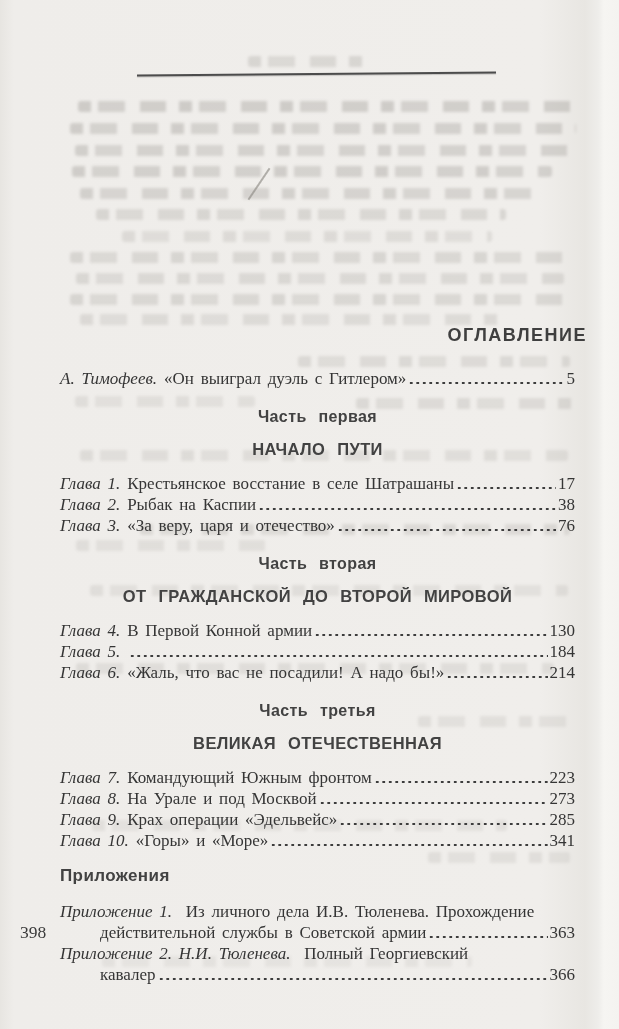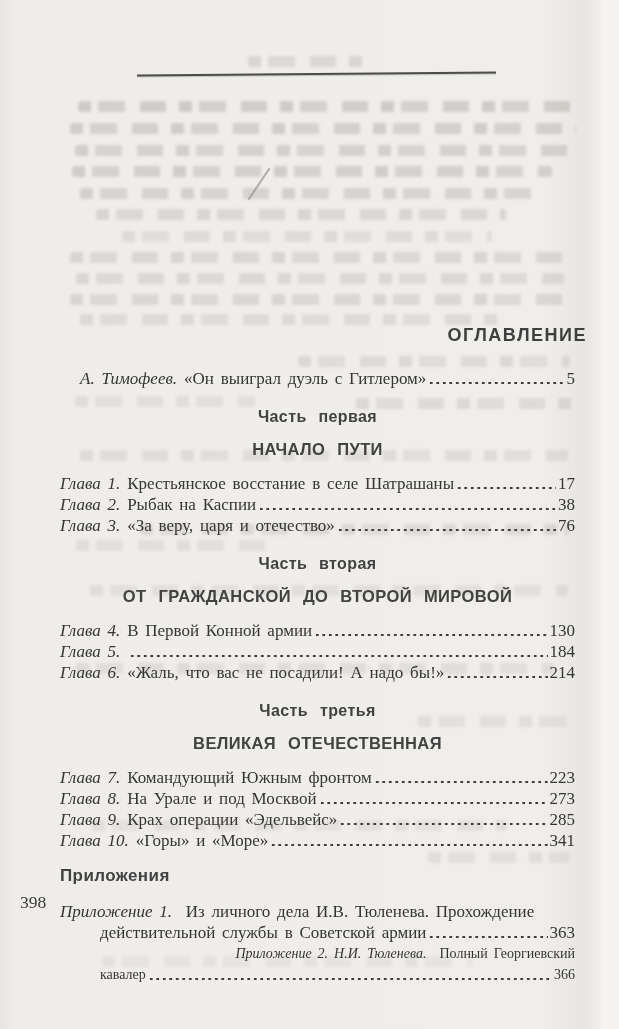--- a/index.html
+++ b/index.html
@@ -9,38 +9,38 @@
         background:linear-gradient(90deg,#e7e5e1 0px,#efedea 14px,#f0eeeb 540px,#e8e6e2 585px,#eeedea 598px,#f6f5f2 604px,#f4f3f0 619px);
         color:#383838;}
   
   .ghost{position:absolute;height:11px;border-radius:3px;
          background-image:repeating-linear-gradient(90deg,rgba(118,114,108,.65) 0 13px,rgba(118,114,108,0) 13px 20px,rgba(118,114,108,.55) 20px 47px,rgba(118,114,108,0) 47px 62px,rgba(118,114,108,.6) 62px 88px,rgba(118,114,108,0) 88px 101px);
          filter:blur(1.6px);}
   .pen-mark{position:absolute;left:258px;top:165px;width:2px;height:38px;
             background:#8f8c86;transform:rotate(34deg);filter:blur(.6px);opacity:.65;}
   .header-rule{position:absolute;left:137px;top:73px;width:359px;height:2px;
                background:#4c4c4c;transform:rotate(-.45deg);box-shadow:0 1px 1px rgba(0,0,0,.18);}
-  .folio{position:absolute;left:20px;top:892px;font-size:17.5px;color:#3c3c3c;}
+  .folio{position:absolute;left:20px;top:922px;font-size:17.5px;color:#3c3c3c;}
   .content{position:absolute;left:60px;top:322px;width:515px;}
   .toc-title{margin:0;font-family:"Liberation Sans",sans-serif;font-weight:bold;
              font-size:18px;line-height:26px;text-align:right;letter-spacing:1.5px;
              color:#3f3f3f;transform:translateX(12px);}
   .part-head{margin:18px 0 0 0;font-family:"Liberation Sans",sans-serif;font-weight:bold;
              font-size:16px;line-height:20px;text-align:center;color:#424242;
              letter-spacing:.4px;word-spacing:7px;}
   .part-sub{margin:12px;font-family:"Liberation Sans",sans-serif;font-weight:bold;
             font-size:16.5px;line-height:20px;text-align:center;color:#424242;
             letter-spacing:.4px;word-spacing:7px;}
   .apx-head{margin:15px 0 0 0;font-family:"Liberation Sans",sans-serif;font-weight:bold;
             font-size:17px;line-height:20px;text-align:left;color:#424242;letter-spacing:.4px;}
   .rows{margin-top:14px;}
   .apx-rows{margin-top:15px;}
   .toc-row{display:flex;align-items:baseline;font-size:17px;line-height:21px;
            word-spacing:2.5px;color:#353535;}
-  .toc-row.intro{margin-top:20px;margin-left:20px;}
+  .toc-row.intro{margin-top:20px;}
   .lbl{font-style:italic;margin-right:7px;white-space:nowrap;}
   .ttl{white-space:nowrap;}
   .dots{flex:1 1 auto;min-width:18px;margin:0 2px;align-self:stretch;
         background-image:radial-gradient(circle,#3d3d3d 1.15px,rgba(0,0,0,0) 1.45px);
         background-size:6.5px 4px;background-repeat:repeat-x;background-position:0 bottom;
         transform:translateY(-4px);}
   .pg{white-space:nowrap;}
   .apx-line1{display:block;}
   .apx-line2{display:flex;align-items:baseline;padding-left:40px;}
 </style>
@@ -185,21 +185,21 @@
       <span class="lbl">Приложение 1.</span>
       <span class="l1txt"> Из личного дела И.В. Тюленева. Прохождение</span>
     </span>
     <span class="apx-line2">
       <span class="l2txt">действительной службы в Советской армии</span>
       <span class="dots"></span>
       <span class="pg">363</span>
     </span>
   </div>
 
-  <div class="toc-row-apx" style="font-size:14px;line-height:21px;word-spacing:2.5px;color:#353535;text-align:right;">
+  <div class="toc-row-apx" style="font-size:17px;line-height:21px;word-spacing:2.5px;color:#353535;">
     <span class="apx-line1">
       <span class="lbl">Приложение 2. Н.И. Тюленева.</span>
       <span class="l1txt"> Полный Георгиевский</span>
     </span>
     <span class="apx-line2">
       <span class="l2txt">кавалер</span>
       <span class="dots"></span>
       <span class="pg">366</span>
     </span>
   </div>

